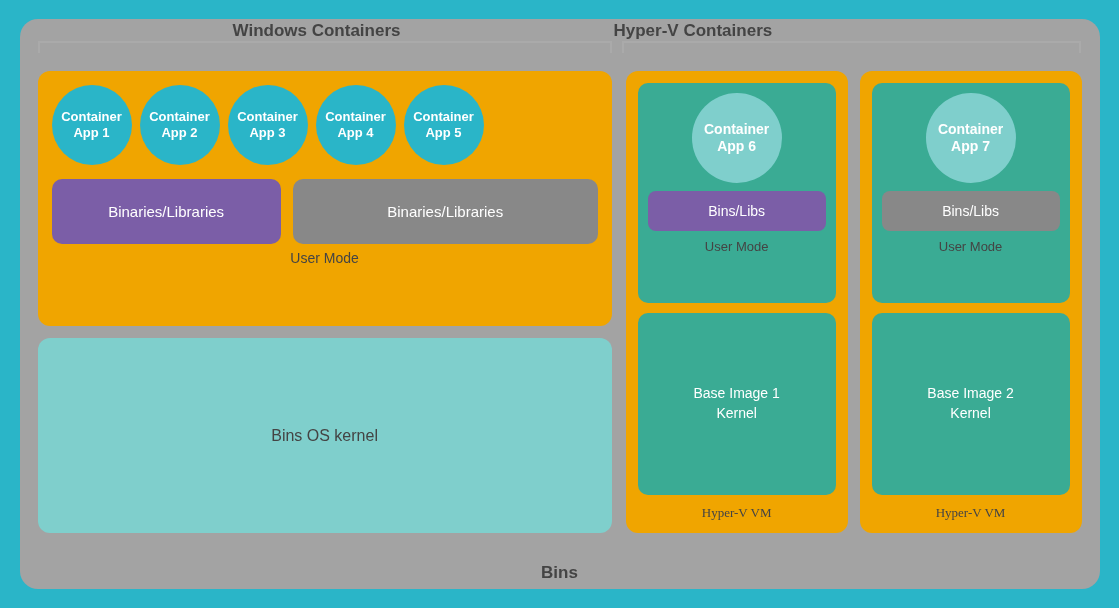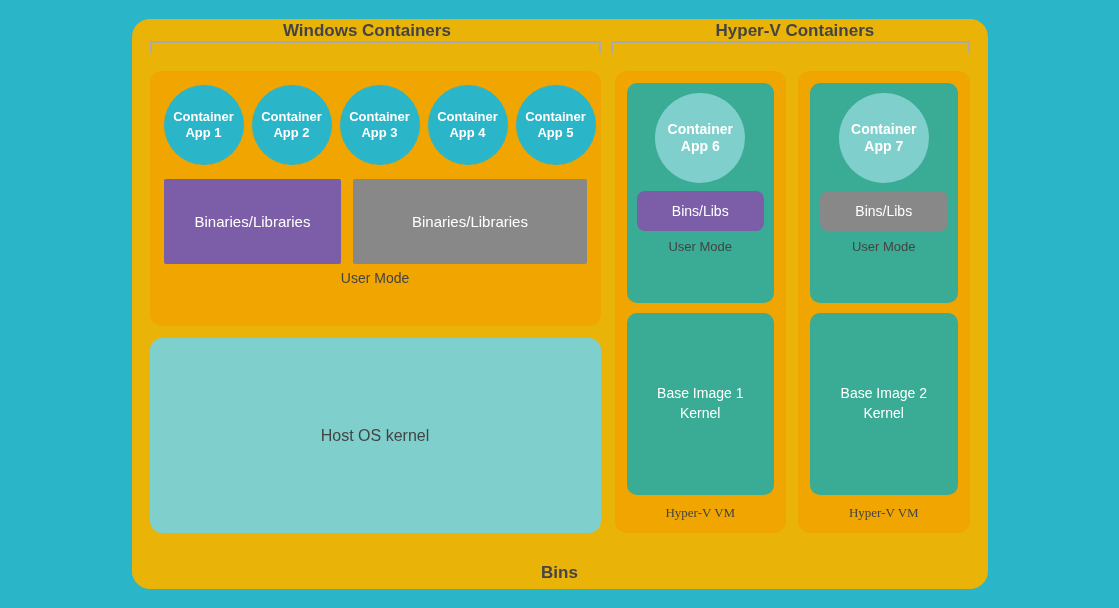--- a/index.html
+++ b/index.html
@@ -6,43 +6,42 @@
     body {
       width: 1119px;
       height: 608px;
       background-color: #2ab5c8;
       font-family: Arial, sans-serif;
       display: flex;
       align-items: center;
       justify-content: center;
     }
     .outer-container {
-      width: 856px;
+      width: 1080px;
       height: 570px;
-      background: #eab308;
+      background: #a3a3a3;
       border-radius: 18px;
       position: relative;
       padding: 10px 18px 28px 18px;
     }
     
     .section-labels {
       display: flex;
       position: absolute;
       top: 0;
       left: 0;
       width: 100%;
     }
     .win-label-area {
       width: 55%;
       text-align: center;
       padding-top: 2px;
     }
     .hyperv-label-area {
       width: 45%;
-      text-align: center;
       padding-top: 2px;
     }
     .section-title {
       font-size: 17px;
       font-weight: bold;
       color: #444;
     }
     
     .brackets {
       display: flex;
@@ -106,22 +105,22 @@
       font-weight: bold;
       font-size: 13px;
       line-height: 1.2;
       flex-shrink: 0;
     }
     .bins-row {
       display: flex;
       gap: 12px;
     }
     .bins-box {
-      padding: 34px 20px;
-      border-radius: 2px;
+      padding: 24px 20px;
+      border-radius: 10px;
       color: white;
       font-size: 15px;
       font-weight: 500;
       display: flex;
       align-items: center;
       justify-content: center;
     }
     .bins-purple {
       background: #7b5ea7;
       flex: 1;
@@ -273,21 +272,21 @@
           <div class="app-circle">Container<br>App 5</div>
         </div>
         <div class="bins-row">
           <div class="bins-box bins-purple">Binaries/Libraries</div>
           <div class="bins-box bins-gray">Binaries/Libraries</div>
         </div>
         <div class="user-mode-label">User Mode</div>
       </div>
 
       <div class="kernel-box">
-        <span>Host OS kernel</span>
+        <span>Bins OS kernel</span>
       </div>
     </div>
 
     <div class="hyperv-panel">
 
       <div class="hyperv-vm-box">
         <div class="hyperv-inner-box">
           <div class="hyperv-app-circle">Container<br>App 6</div>
           <div class="hyperv-bins-purple">Bins/Libs</div>
           <div class="inner-user-mode-label">User Mode</div>

